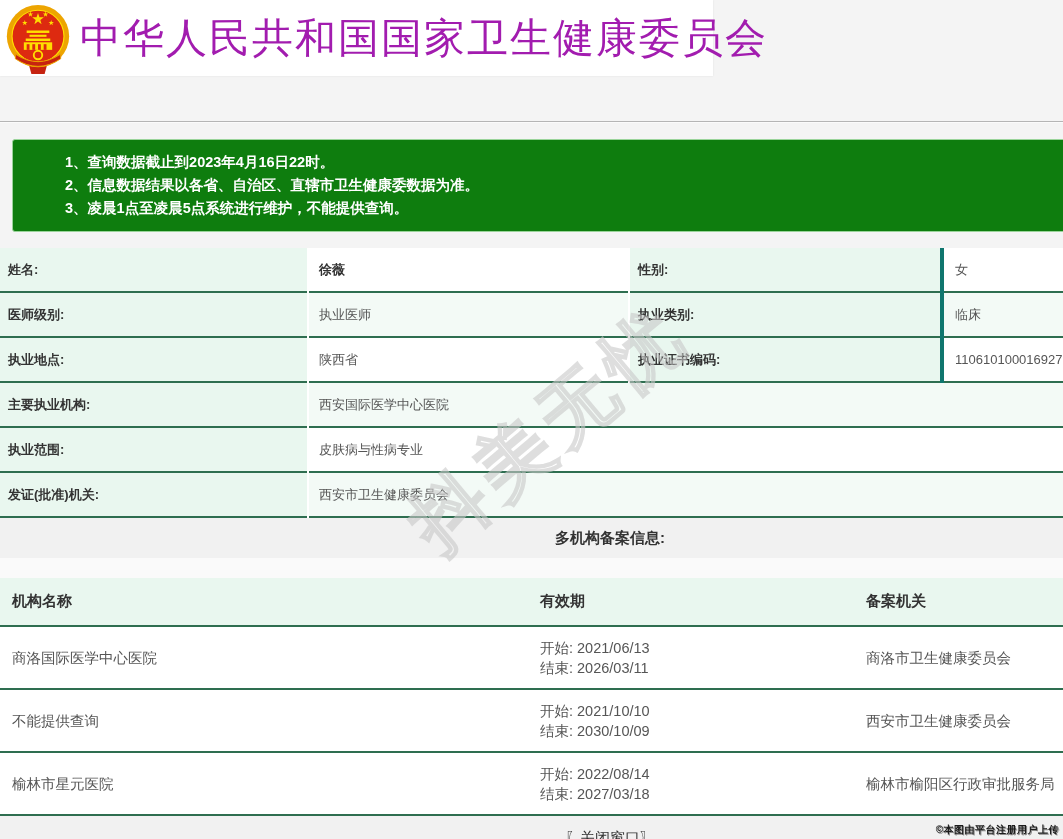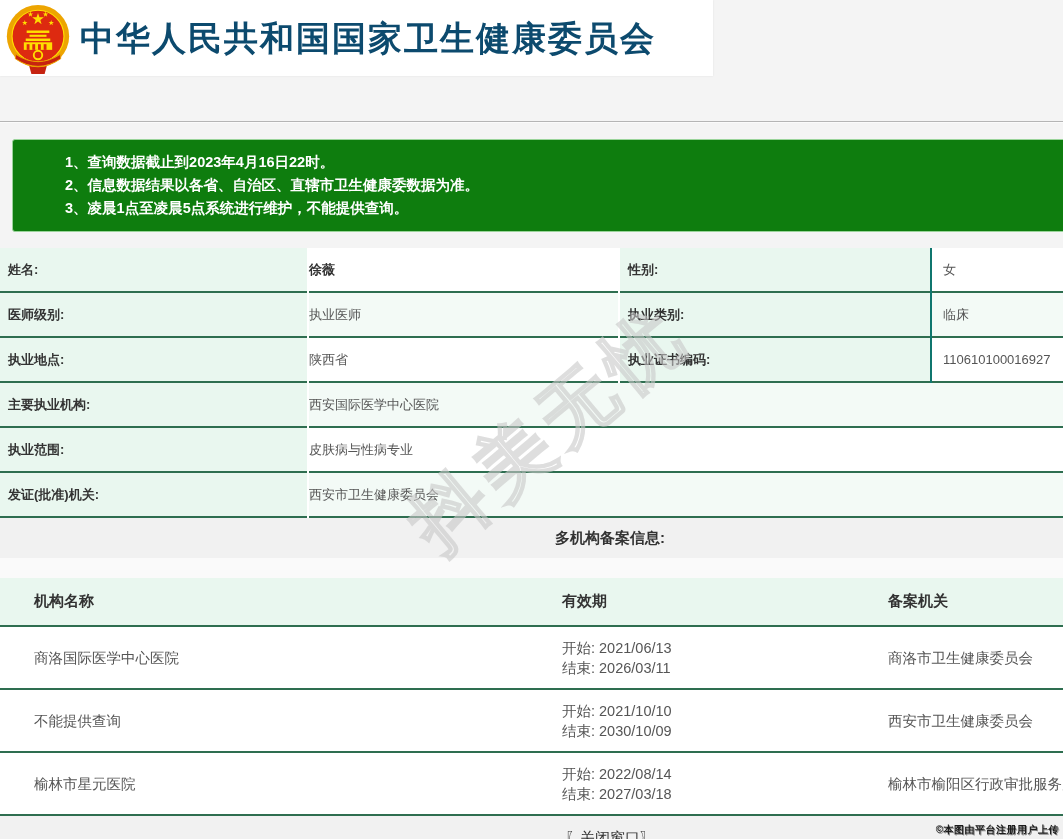--- a/index.html
+++ b/index.html
@@ -7,54 +7,54 @@
     width:1063px;height:839px;overflow:hidden;background:#f4f4f4;
     font-family:"Liberation Sans","DejaVu Sans",sans-serif;position:relative;
   }
   .viewport{position:relative;width:1063px;height:839px;overflow:hidden;}
   .page{width:1220px;position:relative;}
 
   
   .site-header{width:713px;height:76px;background:#ffffff;display:flex;align-items:center;box-shadow:0 0 2px rgba(0,0,0,.08);}
   .emblem{width:68px;height:72px;margin:2px 0 0 4px;flex:0 0 auto;}
   .titles{margin-left:8px;}
-  .title-cn{color:#0c4a6e;font-size:34px;font-weight:bold;letter-spacing:2px;line-height:36px;white-space:nowrap;}
+  .title-cn{color:#a21caf;font-size:41px;font-weight:normal;letter-spacing:2px;line-height:36px;white-space:nowrap;}
   .title-en{color:#dc1405;font-size:12.5px;font-weight:bold;letter-spacing:1.9px;margin-top:3px;white-space:nowrap;}
 
   .top-band{height:45px;}
   .top-divider{height:1px;background:#b5b5b5;border-bottom:1px solid #fbfbfb;}
 
   
   .notice-box{
     margin:16px 12px 0 12px;width:1172px;height:69px;
     background:#0e7d0e;border:1px solid #9ad49a;border-radius:3px;
     color:#ffffff;font-size:14.5px;font-weight:bold;line-height:23px;
     padding:11px 0 11px 52px;
   }
 
   
   .info-table{width:1220px;border-collapse:collapse;margin-top:16px;table-layout:fixed;}
   .info-table tr{border-bottom:2px solid #2e6e50;}
   .info-table td{height:41px;font-size:13px;vertical-align:middle;background:#ffffff;}
   td.i-lbl{width:298px;background:#e9f7ef;font-weight:bold;color:#333;padding-left:8px;border-right:2px solid #ffffff;}
-  td.i-val{width:308px;color:#555;padding-left:0;margin-left:46px;}
-  td.i-lbl2{width:301px;background:#e9f7ef;font-weight:bold;color:#333;padding-left:8px;border-right:2px solid #0f766e;border-left:2px solid #ffffff;}
+  td.i-val{width:308px;color:#555;padding-left:10px;margin-left:46px;}
+  td.i-lbl2{width:301px;background:#e9f7ef;font-weight:bold;color:#333;padding-left:8px;border-right:4px solid #0f766e;border-left:2px solid #ffffff;}
   td.i-val2{color:#555;padding-left:11px;}
   .info-table tr:nth-child(even) td.i-val,
   .info-table tr:nth-child(even) td.i-val2{background:#f3faf6;}
   td.v-bold{font-weight:bold;color:#333;}
 
   
   .section-band{height:40px;background:#f1f1f1;text-align:center;line-height:40px;font-size:15px;font-weight:bold;color:#333;}
   .section-gap{height:20px;background:#fafafa;}
   .org-table{width:1220px;border-collapse:collapse;table-layout:fixed;}
   .org-table tr{border-bottom:2px solid #2e6e50;}
   .org-table th{height:45px;background:#e9f7ef;font-size:15px;font-weight:bold;color:#333;text-align:left;vertical-align:middle;}
   .org-table td{height:59px;font-size:14.5px;color:#555;background:#ffffff;vertical-align:middle;line-height:20px;}
-  .c1{width:505px;padding-left:34px;}
+  .c1{width:505px;padding-left:12px;}
   .c2{width:311px;padding-left:22px;}
   .c3{padding-left:14px;}
 
   
   .page-footer{height:44px;background:#f1f1f1;text-align:center;}
   .close-link{display:inline-block;margin-top:13px;font-size:15px;color:#333;text-decoration:none;cursor:pointer;}
 
   
   .watermark{
     position:absolute;left:335px;top:350px;width:430px;height:160px;

